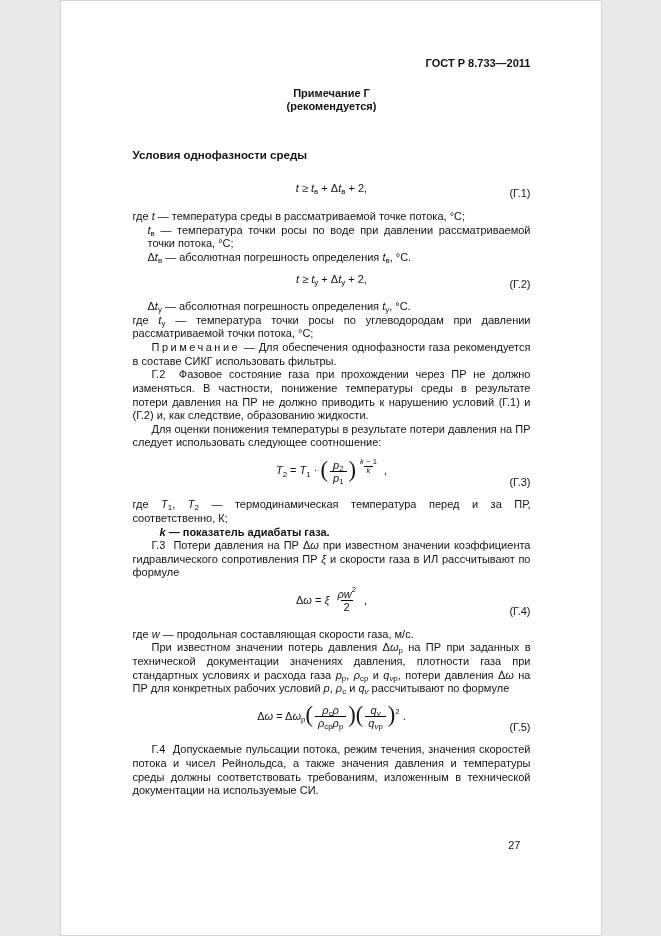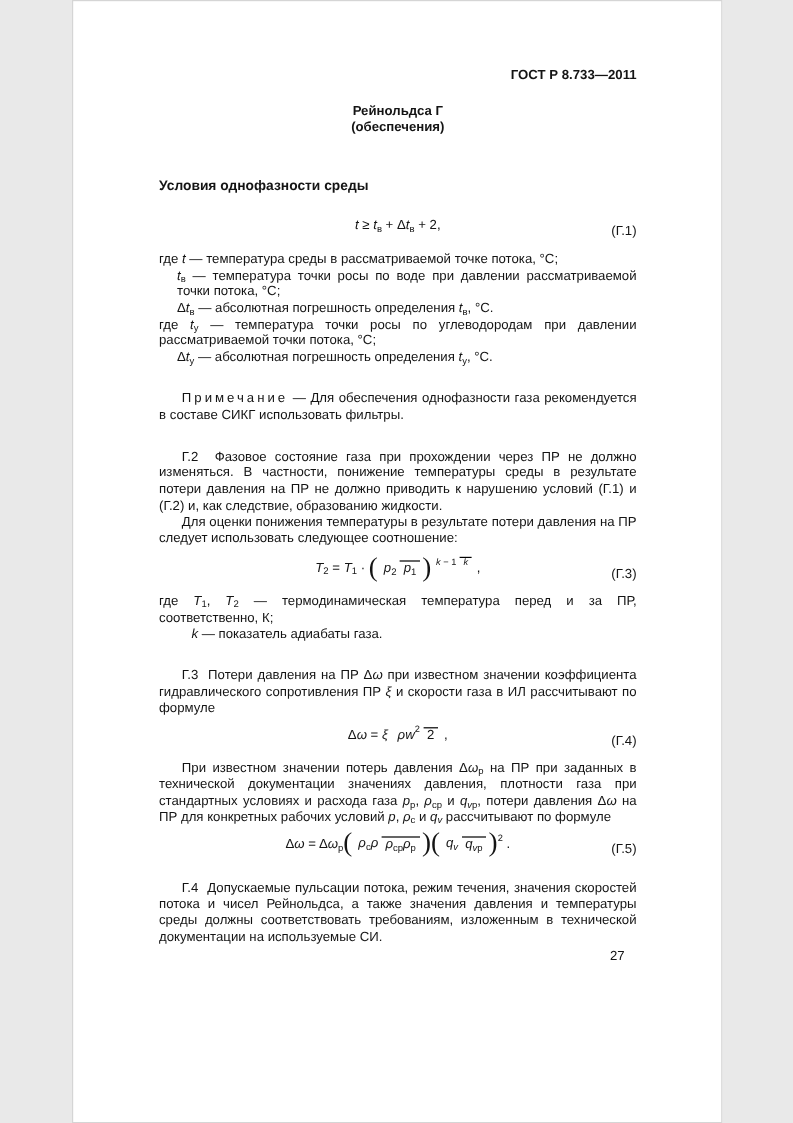--- a/index.html
+++ b/index.html
@@ -17,79 +17,83 @@
     padding: 56px 70px 0 72px;
     overflow: hidden;
   }
   .doc-header { text-align: right; font-weight: bold; font-size: 11px; }
   .appendix { text-align: center; font-weight: bold; margin-top: 16px; line-height: 1.25; }
   .section-title { font-weight: bold; font-size: 11.5px; margin: 34px 0 0 0; }
   .body-text { margin-top: 20px; }
   .para { margin: 0; text-align: justify; }
   .indent { text-indent: 19px; }
   .def  { padding-left: 15px; }
-  .def2 { padding-left: 27px; }
-  .mt   { margin-top: 21px; }
+  .def2 { padding-left: 27px; font-weight: bold; }
+  .mt   { margin-top: 0; }
 
   
   .t-i   { font-style: italic; }
   .t-sub { font-size: 0.72em; vertical-align: -0.28em; line-height: 0; }
   .t-sup { font-size: 0.70em; vertical-align: 0.75em; line-height: 0; }
   .t-sp  { letter-spacing: 2.5px; }
   .t-big {
     font-family: "Liberation Serif", serif;
     font-size: 2.05em; font-weight: 300;
     vertical-align: middle; line-height: 0;
     position: relative; top: -0.05em;
   }
   .frac {
-    display: inline-flex; flex-direction: row; align-items: center;
+    display: inline-flex; flex-direction: column; align-items: center;
     vertical-align: middle; margin: 0 2px; line-height: 1.12; text-align: center;
   }
   .fnum, .fden { display: block; padding: 0 3px; }
   .fden { border-top: 1px solid #000; }
   .t-sup .frac { margin: 0 1px; line-height: 1.05; text-align: right; }
 
   .formula-row { position: relative; text-align: center; margin: 8px 0 12px; padding-bottom: 2px; }
   .formula { display: inline-block; }
   .formula-num { position: absolute; right: 0; bottom: -3px; }
 
-  .page-number { position: absolute; top: 790px; right: 80px; font-size: 11px; }
+  .page-number { position: absolute; top: 838px; right: 80px; font-size: 11px; }
 </style>
 </head>
 <body>
 
 <div class="page">
 
   <div class="doc-header">
     <span>ГОСТ Р 8.733—2011</span>
   </div>
 
   <div class="appendix">
-    <div>Рейнольдса Г</div>
-    <div>(обеспечения)</div>
+    <div>Примечание Г</div>
+    <div>(рекомендуется)</div>
   </div>
 
   <h1 class="section-title">Условия однофазности среды</h1>
 
   <div class="body-text">
 
 
     <div class="formula-row">
       <span class="formula"><span class="t-i">t</span> ≥ <span class="t-i">t</span><span class="t-sub">в</span> + Δ<span class="t-i">t</span><span class="t-sub">в</span> + 2,</span>
       <span class="formula-num">(Г.1)</span>
     </div>
 
     <p class="para">где <span class="t-i">t</span> — температура среды в рассматриваемой точке потока, °С;</p>
     <p class="para def"><span class="t-i">t</span><span class="t-sub">в</span> — температура точки росы по воде при давлении рассматриваемой точки потока, °С;</p>
     <p class="para def">Δ<span class="t-i">t</span><span class="t-sub">в</span> — абсолютная погрешность определения <span class="t-i">t</span><span class="t-sub">в</span>, °С.</p>
 
+    <div class="formula-row">
+      <span class="formula"><span class="t-i">t</span> ≥ <span class="t-i">t</span><span class="t-sub">у</span> + Δ<span class="t-i">t</span><span class="t-sub">у</span> + 2,</span>
+      <span class="formula-num">(Г.2)</span>
+    </div>
 
+    <p class="para def">Δ<span class="t-i">t</span><span class="t-sub">у</span> — абсолютная погрешность определения <span class="t-i">t</span><span class="t-sub">у</span>, °С.</p>
     <p class="para">где <span class="t-i">t</span><span class="t-sub">у</span> — температура точки росы по углеводородам при давлении рассматриваемой точки потока, °С;</p>
-    <p class="para def">Δ<span class="t-i">t</span><span class="t-sub">у</span> — абсолютная погрешность определения <span class="t-i">t</span><span class="t-sub">у</span>, °С.</p>
 
     <p class="para indent mt"><span class="t-sp">Примечание</span> — Для обеспечения однофазности газа рекомендуется в составе СИКГ использовать фильтры.</p>
 
     <p class="para indent mt">Г.2&nbsp; Фазовое состояние газа при прохождении через ПР не должно изменяться. В частности, понижение температуры среды в результате потери давления на ПР не должно приводить к нарушению условий (Г.1) и (Г.2) и, как следствие, образованию жидкости.</p>
     <p class="para indent">Для оценки понижения температуры в результате потери давления на ПР следует использовать следующее соотношение:</p>
 
     <div class="formula-row">
       <span class="formula"><span class="t-i">T</span><span class="t-sub">2</span> = <span class="t-i">T</span><span class="t-sub">1</span> · <span class="t-big">(</span><span class="frac">
             <span class="fnum"><span class="t-i">p</span><span class="t-sub">2</span></span>
             <span class="fden"><span class="t-i">p</span><span class="t-sub">1</span></span>
@@ -106,20 +110,21 @@
     <p class="para indent mt">Г.3&nbsp; Потери давления на ПР Δ<span class="t-i">ω</span> при известном значении коэффициента гидравлического сопротивления ПР <span class="t-i">ξ</span> и скорости газа в ИЛ рассчитывают по формуле</p>
 
     <div class="formula-row">
       <span class="formula">Δ<span class="t-i">ω</span> = <span class="t-i">ξ</span> <span class="frac">
             <span class="fnum"><span class="t-i">ρ</span><span class="t-i">w</span><span class="t-sup">2</span></span>
             <span class="fden">2</span>
           </span> ,</span>
       <span class="formula-num">(Г.4)</span>
     </div>
 
+    <p class="para">где <span class="t-i">w</span> — продольная составляющая скорости газа, м/с.</p>
 
     <p class="para indent">При известном значении потерь давления Δ<span class="t-i">ω</span><span class="t-sub">р</span> на ПР при заданных в технической документации значениях давления, плотности газа при стандартных условиях и расхода газа <span class="t-i">p</span><span class="t-sub">р</span>, <span class="t-i">ρ</span><span class="t-sub">ср</span> и <span class="t-i">q</span><span class="t-sub"><span class="t-i">v</span>р</span>, потери давления Δ<span class="t-i">ω</span> на ПР для конкретных рабочих условий <span class="t-i">p</span>, <span class="t-i">ρ</span><span class="t-sub">с</span> и <span class="t-i">q</span><span class="t-sub"><span class="t-i">v</span></span> рассчитывают по формуле</p>
 
     <div class="formula-row">
       <span class="formula">Δ<span class="t-i">ω</span> = Δ<span class="t-i">ω</span><span class="t-sub">р</span><span class="t-big">(</span><span class="frac">
             <span class="fnum"><span class="t-i">ρ</span><span class="t-sub">с</span><span class="t-i">ρ</span></span>
             <span class="fden"><span class="t-i">ρ</span><span class="t-sub">ср</span><span class="t-i">ρ</span><span class="t-sub">р</span></span>
           </span><span class="t-big">)</span><span class="t-big">(</span><span class="frac">
             <span class="fnum"><span class="t-i">q</span><span class="t-sub"><span class="t-i">v</span></span></span>
             <span class="fden"><span class="t-i">q</span><span class="t-sub"><span class="t-i">v</span>р</span></span>

